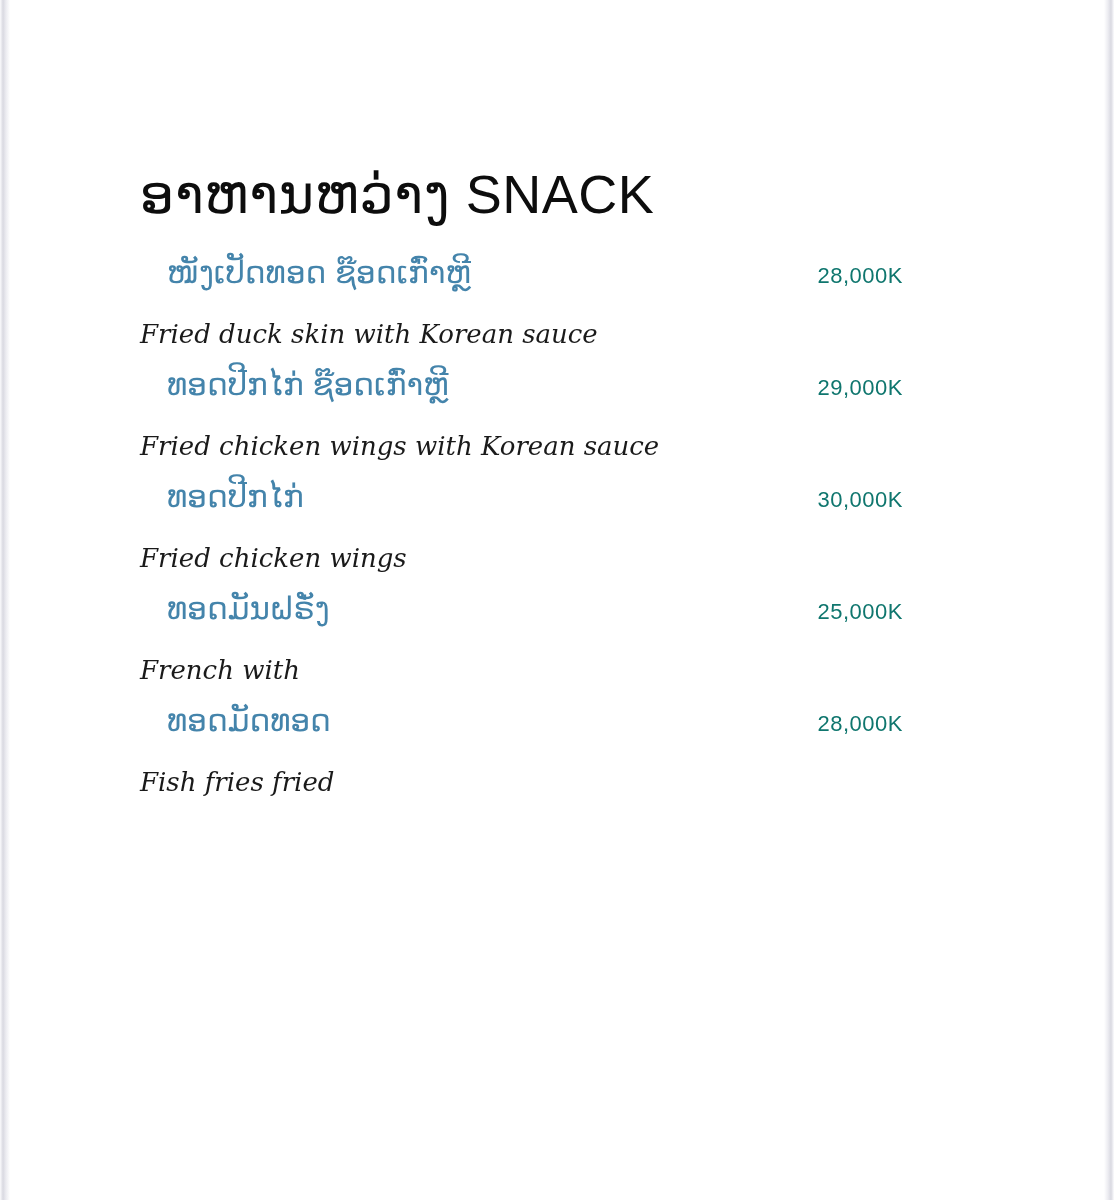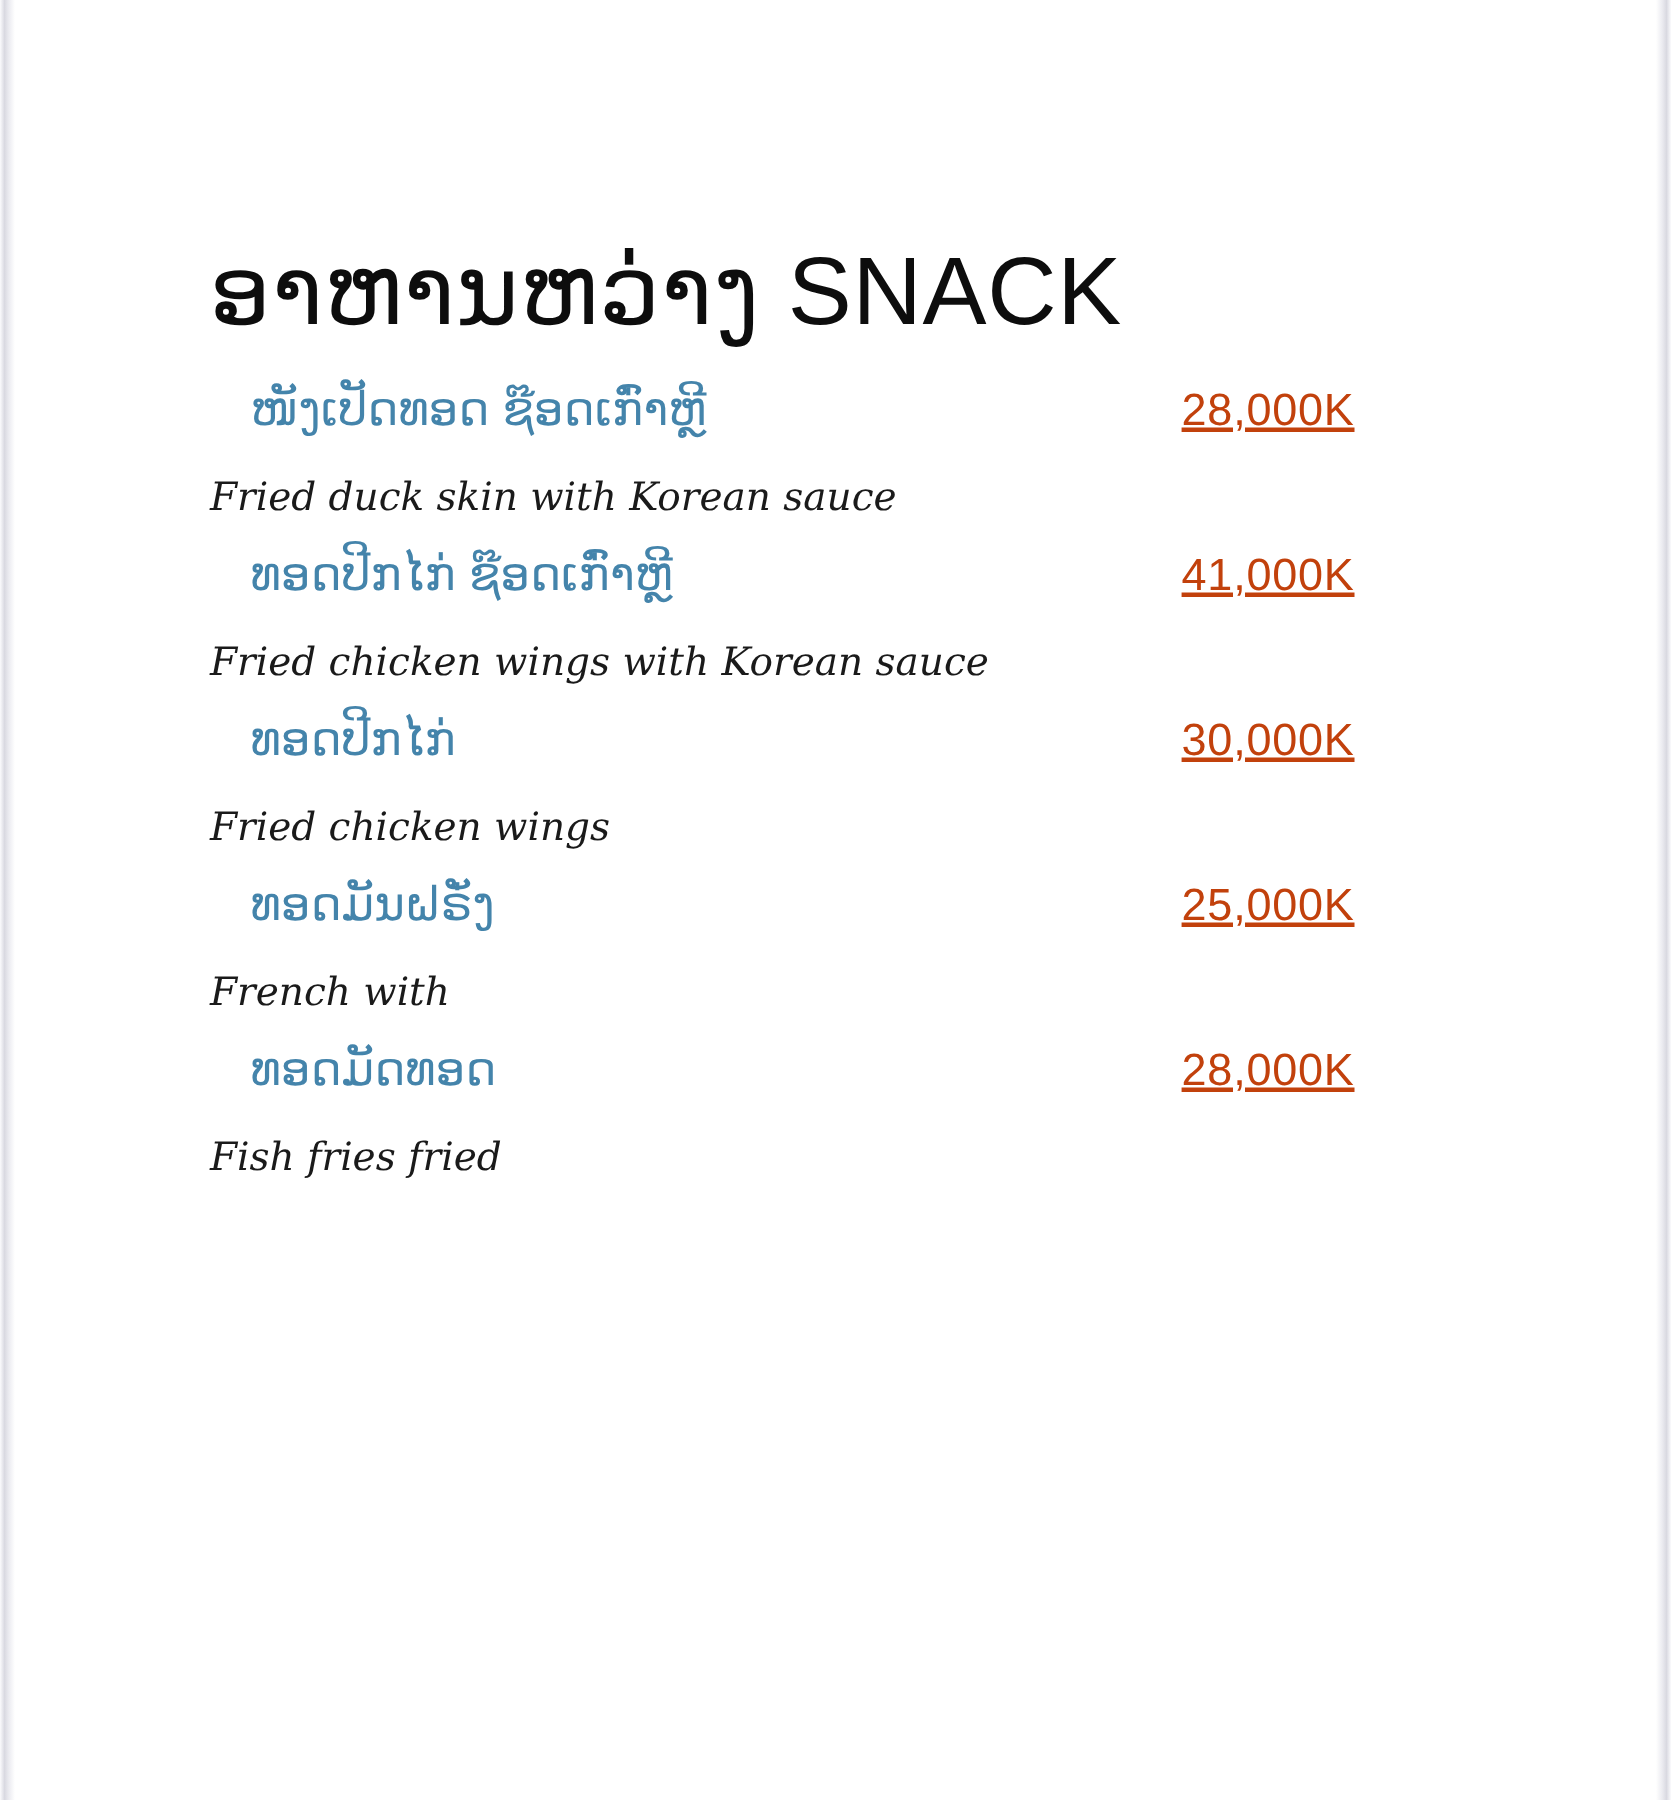--- a/index.html
+++ b/index.html
@@ -32,21 +32,21 @@
     background: linear-gradient(to left, #fbfbfd 0px, #d9d9e1 3px, #ececf1 6px, #ffffff 10px);
   }
   .content {
     position: absolute;
     left: 140px;
     top: 163px;
     width: 763px;
   }
   h1.section-title {
     margin: 0;
-    font-size: 64px;
+    font-size: 54px;
     line-height: 62px;
     font-weight: 400;
     letter-spacing: 0.5px;
     color: #0d0d0d;
     white-space: nowrap;
   }
   .menu-list {
     margin-top: 25px;
   }
   .menu-item {
@@ -59,24 +59,23 @@
     font-size: 31px;
     line-height: 46px;
     white-space: nowrap;
     margin-left: 27px;
   }
   .name-lao {
     color: #4484ab;
     font-weight: 400;
   }
   .price {
-    color: #c2410c;
-    font-size: 30px;
+    color: #0f766e;
+    font-size: 22px;
     letter-spacing: 0.5px;
-    text-decoration: underline;
   }
   .name-en {
     margin-top: 13px;
     font-family: "DejaVu Serif", serif;
     font-style: italic;
     font-size: 26px;
     line-height: 44px;
     color: #1a1a1a;
     white-space: nowrap;
   }
@@ -97,21 +96,21 @@
         <div class="row">
           <span class="name-lao">ໜັງເປັດທອດ ຊ໊ອດເກົ່າຫຼີ</span>
           <span class="price">28,000K</span>
         </div>
         <div class="name-en">Fried duck skin with Korean sauce</div>
       </div>
 
       <div class="menu-item">
         <div class="row">
           <span class="name-lao">ທອດປີກໄກ່ ຊ໊ອດເກົ່າຫຼີ</span>
-          <span class="price">41,000K</span>
+          <span class="price">29,000K</span>
         </div>
         <div class="name-en">Fried chicken wings with Korean sauce</div>
       </div>
 
       <div class="menu-item">
         <div class="row">
           <span class="name-lao">ທອດປີກໄກ່</span>
           <span class="price">30,000K</span>
         </div>
         <div class="name-en">Fried chicken wings</div>

